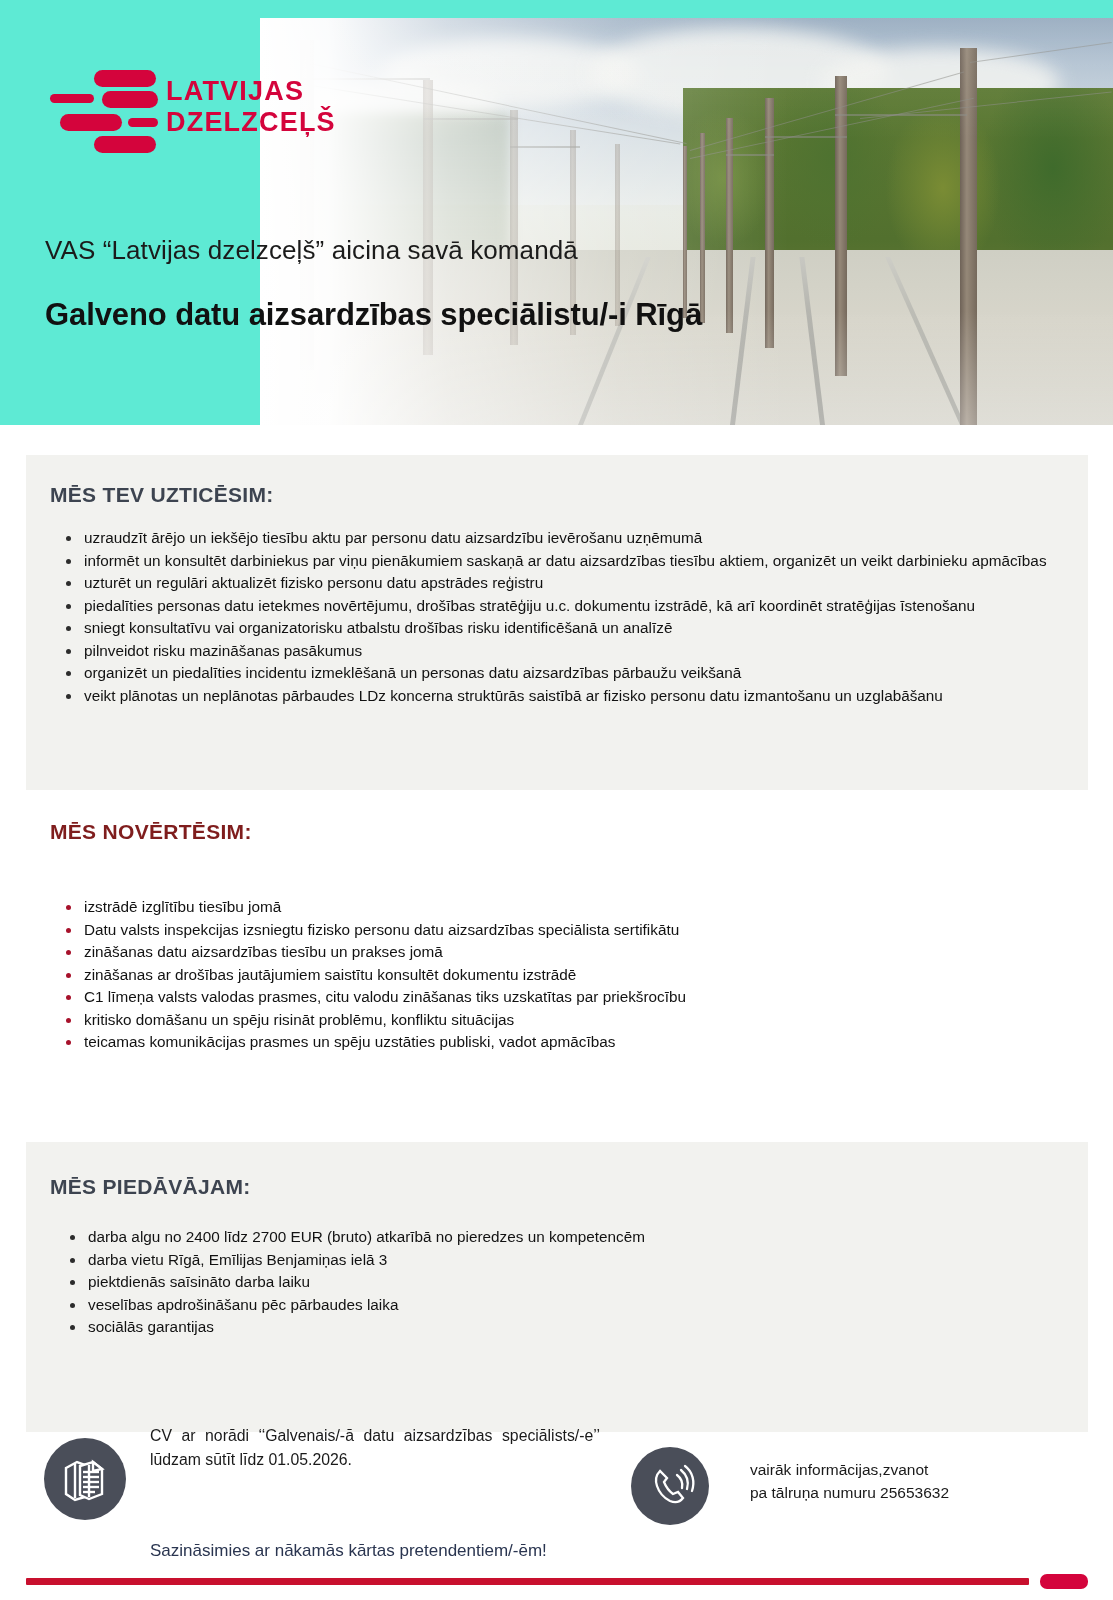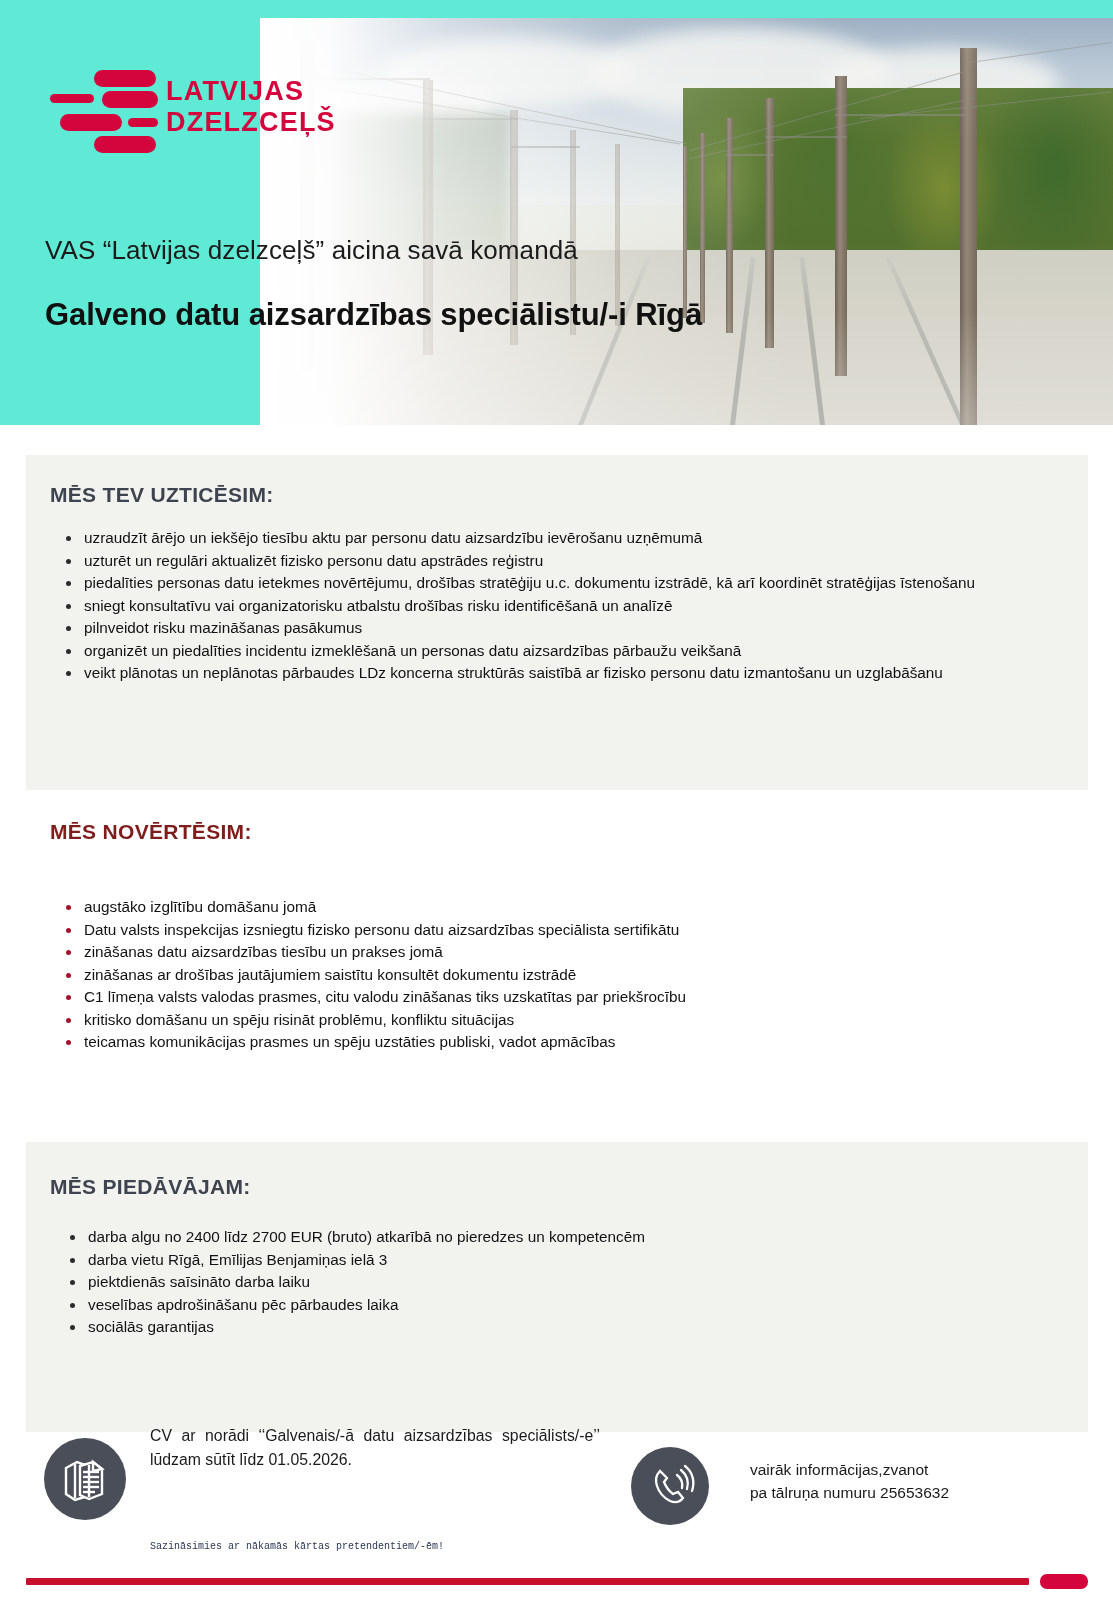--- a/index.html
+++ b/index.html
@@ -159,22 +159,22 @@
     font-size: 15.8px; line-height: 24px; color: #1a1a1a;
     text-align: justify; font-family: "Liberation Sans", sans-serif;
   }
   .phone-text {
     position: absolute; left: 750px; top: 1458px; width: 330px;
     font-size: 15.5px; line-height: 23px; color: #1a1a1a;
     font-family: "Liberation Sans", sans-serif;
   }
   .contact-note {
     position: absolute; left: 150px; top: 1541px;
-    font-size: 10px; color: #2a3550;
-    font-family: Liberation Mono, monospace;
+    font-size: 17px; color: #2a3550;
+    font-family: Liberation Sans, sans-serif;
   }
 
   .bottom-bar {
     position: absolute; left: 26px; top: 1578px; width: 1003px; height: 7px;
     background: #c8102e; border-radius: 1px;
   }
   .bottom-cap {
     position: absolute; left: 1040px; top: 1574px; width: 48px; height: 15px;
     background: #d4043c; border-radius: 7px;
   }
@@ -246,31 +246,32 @@
   </div>
 
   <div class="hero-sub">VAS “Latvijas dzelzceļš” aicina savā komandā</div>
   <div class="hero-title">Galveno datu aizsardzības speciālistu/-i  Rīgā</div>
 </div>
 
 <div class="panel s1"></div>
 <div class="sec-heading dark" style="left:50px; top:483px;">MĒS TEV UZTICĒSIM:</div>
 <ul class="blist gray just l1">
     <li>uzraudzīt ārējo un iekšējo tiesību aktu par personu datu aizsardzību ievērošanu uzņēmumā</li>
+    <li>informēt un konsultēt darbiniekus par viņu pienākumiem saskaņā ar datu aizsardzības tiesību aktiem, organizēt un veikt darbinieku apmācības</li>
     <li>uzturēt un regulāri aktualizēt fizisko personu datu apstrādes reģistru</li>
     <li>piedalīties personas datu ietekmes novērtējumu, drošības stratēģiju u.c. dokumentu izstrādē, kā arī koordinēt stratēģijas īstenošanu</li>
     <li>sniegt konsultatīvu vai organizatorisku atbalstu drošības risku identificēšanā un analīzē</li>
     <li>pilnveidot risku mazināšanas pasākumus</li>
     <li>organizēt un piedalīties incidentu izmeklēšanā un personas datu aizsardzības pārbaužu veikšanā</li>
     <li>veikt plānotas un neplānotas pārbaudes LDz koncerna struktūrās saistībā ar fizisko personu datu izmantošanu un uzglabāšanu</li>
   </ul>
 
 <div class="sec-heading red" style="left:50px; top:820px;">MĒS NOVĒRTĒSIM:</div>
 <ul class="blist red l2">
-    <li>augstāko izglītību domāšanu jomā</li>
+    <li>izstrādē izglītību tiesību jomā</li>
     <li>Datu valsts inspekcijas izsniegtu fizisko personu datu aizsardzības speciālista sertifikātu</li>
     <li>zināšanas datu aizsardzības tiesību un prakses jomā</li>
     <li>zināšanas ar drošības jautājumiem saistītu konsultēt dokumentu izstrādē</li>
     <li>C1 līmeņa valsts valodas prasmes, citu valodu zināšanas tiks uzskatītas par priekšrocību</li>
     <li>kritisko domāšanu un spēju risināt problēmu, konfliktu situācijas</li>
     <li>teicamas komunikācijas prasmes un spēju uzstāties publiski, vadot apmācības</li>
   </ul>
 
 <div class="panel s3"></div>
 <div class="sec-heading dark" style="left:50px; top:1175px;">MĒS PIEDĀVĀJAM:</div>

